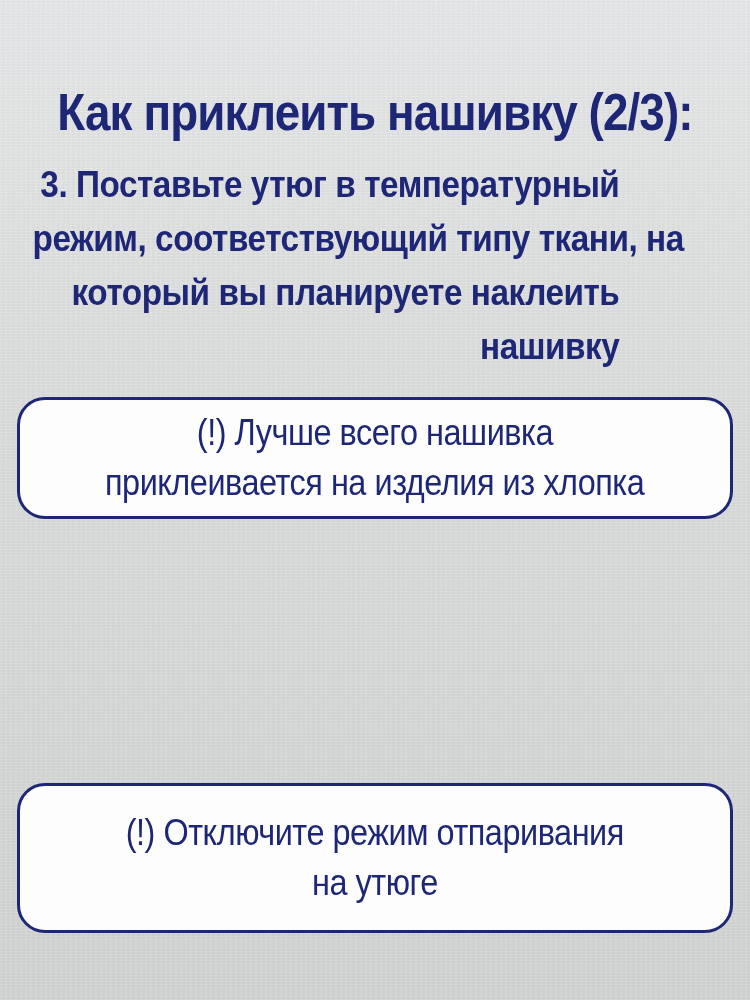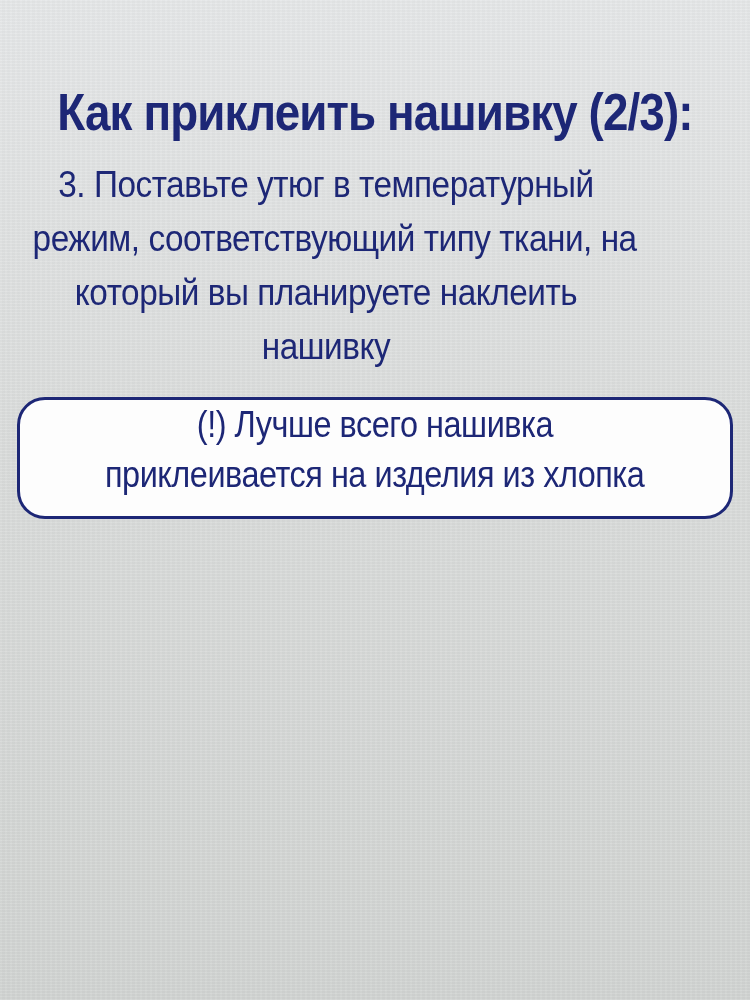--- a/index.html
+++ b/index.html
@@ -29,44 +29,44 @@
     line-height: 62px;
     letter-spacing: -1px;
     white-space: nowrap;
     transform: scaleX(0.88);
     transform-origin: 50% 50%;
   }
   .para {
     position: absolute;
     left: 0;
     width: 652px;
-    text-align: center;
+    text-align: right;
     font-size: 37px;
-    font-weight: normal;
+    font-weight: bold;
     line-height: 54px;
     letter-spacing: -0.5px;
   }
   .para .line {
     white-space: nowrap;
     transform: scaleX(0.9);
     transform-origin: 50% 50%;
   }
   .step3 { top: 158px; }
   .step4 { top: 598px; }
   .callout {
     position: absolute;
     left: 17px;
     width: 716px;
     box-sizing: border-box;
     background: #fdfdfd;
     border: 3px solid #1d2776;
     border-radius: 28px;
     display: flex;
     flex-direction: column;
-    justify-content: flex-start;
+    justify-content: center;
     align-items: center;
     text-align: center;
     font-size: 36px;
     line-height: 50px;
     letter-spacing: -0.5px;
   }
   .callout .line {
     white-space: nowrap;
     transform: scaleX(0.9);
     transform-origin: 50% 50%;
@@ -87,14 +87,18 @@
     <div class="line">который вы планируете наклеить</div>
     <div class="line">нашивку</div>
   </div>
 
   <div class="callout callout1">
     <div class="line">(!) Лучше всего нашивка</div>
     <div class="line">приклеивается на изделия из хлопка</div>
   </div>
 
 
+  <div class="callout callout2">
+    <div class="line">(!) Отключите режим отпаривания</div>
+    <div class="line">на утюге</div>
+  </div>
 
 </div>
 
 </body></html>

